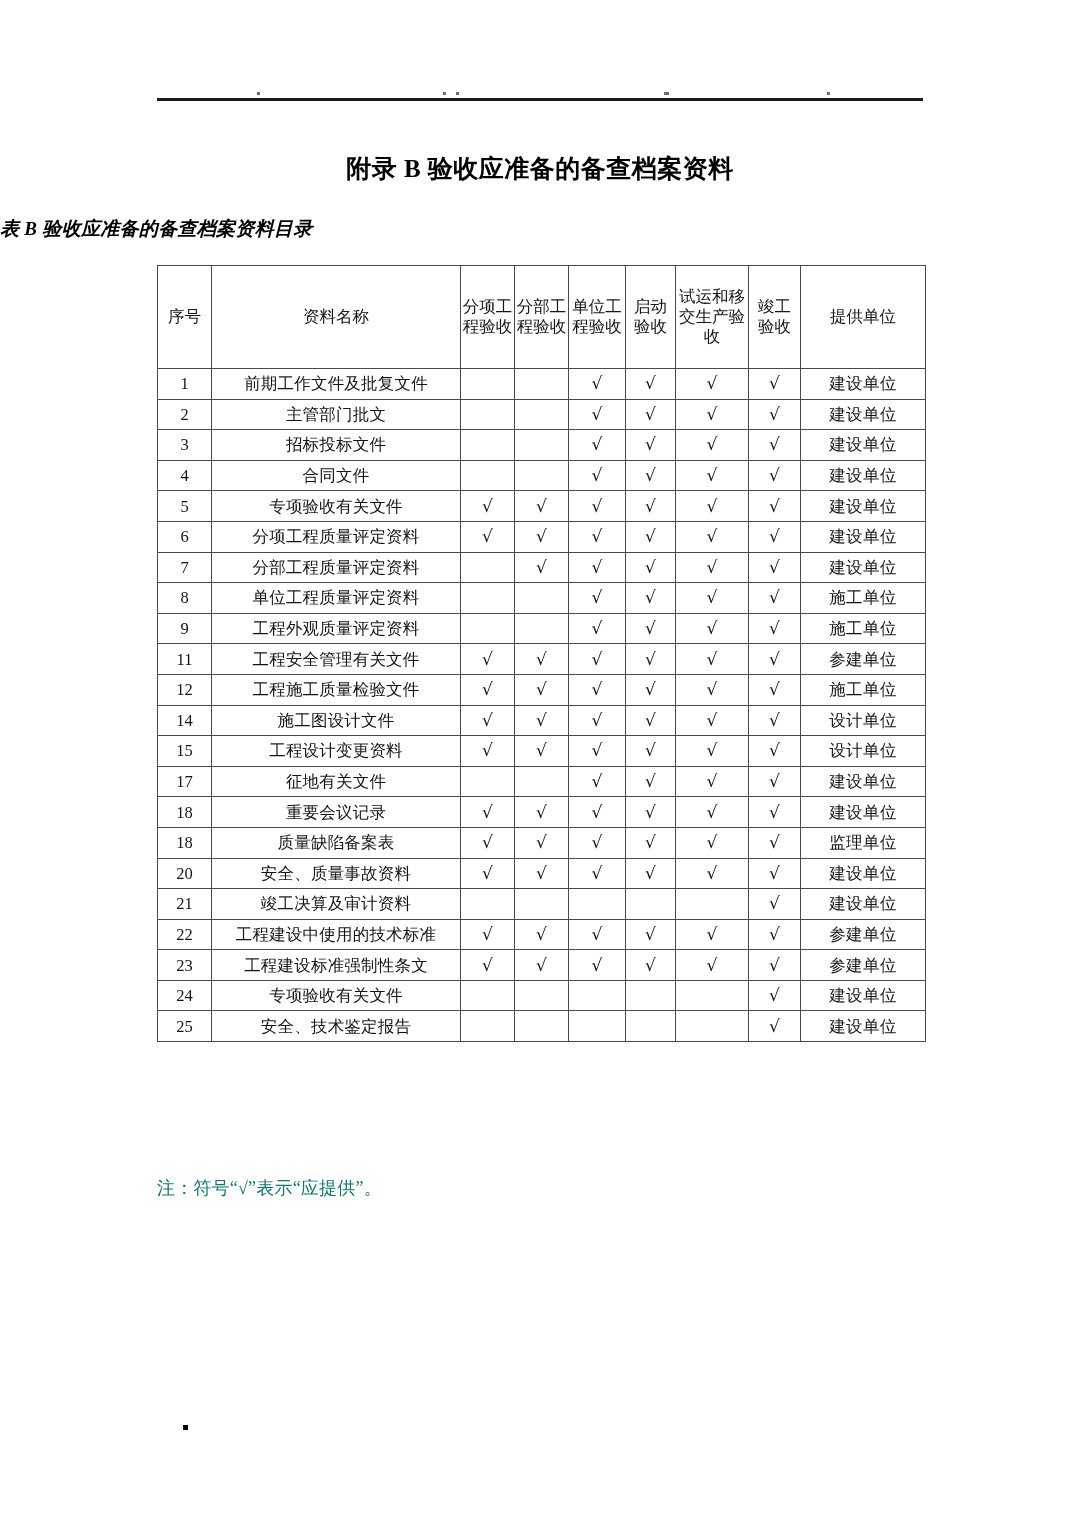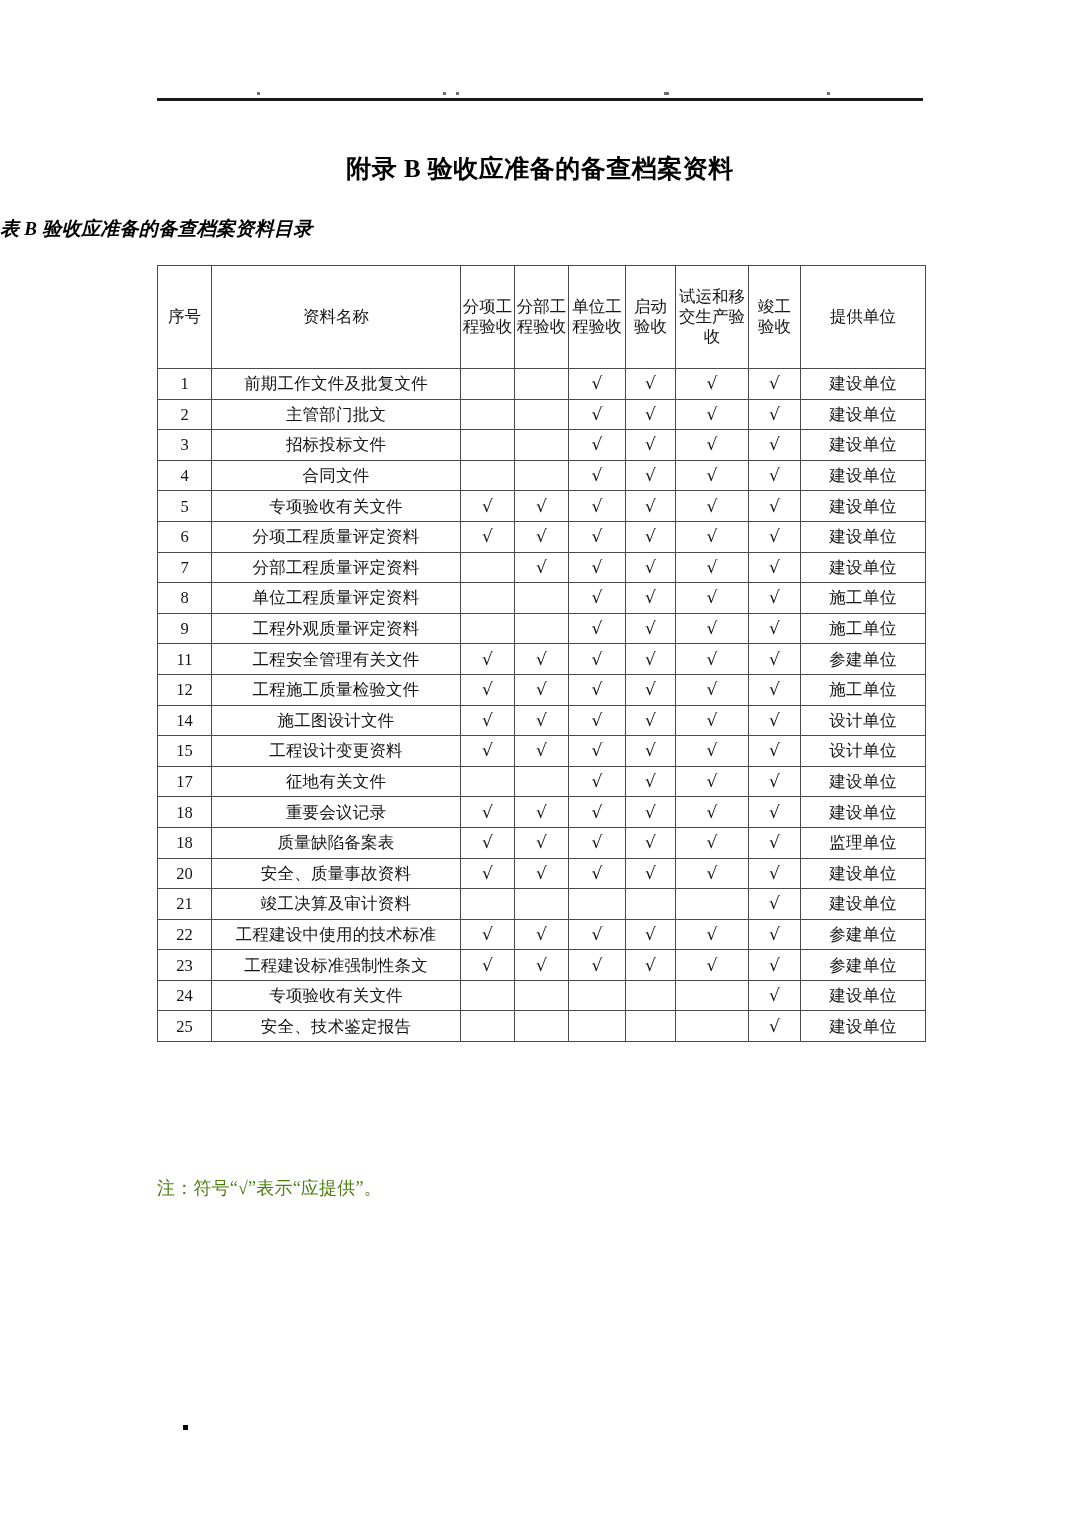--- a/index.html
+++ b/index.html
@@ -138,21 +138,21 @@
   .name-cell { letter-spacing: 0.2px; }
   .prov-cell { letter-spacing: 0.4px; font-family: Liberation Serif, serif; }
 
   
   .note {
     position: absolute;
     left: 157px;
     top: 1172px;
     font-size: 18px;
     letter-spacing: 0.2px;
-    color: #4d7c0f;
+    color: #0f766e;
   }
 
   
   .scan-dot {
     position: absolute;
     left: 183px;
     top: 1421px;
     width: 5px;
     height: 5px;
     background: #000000;

